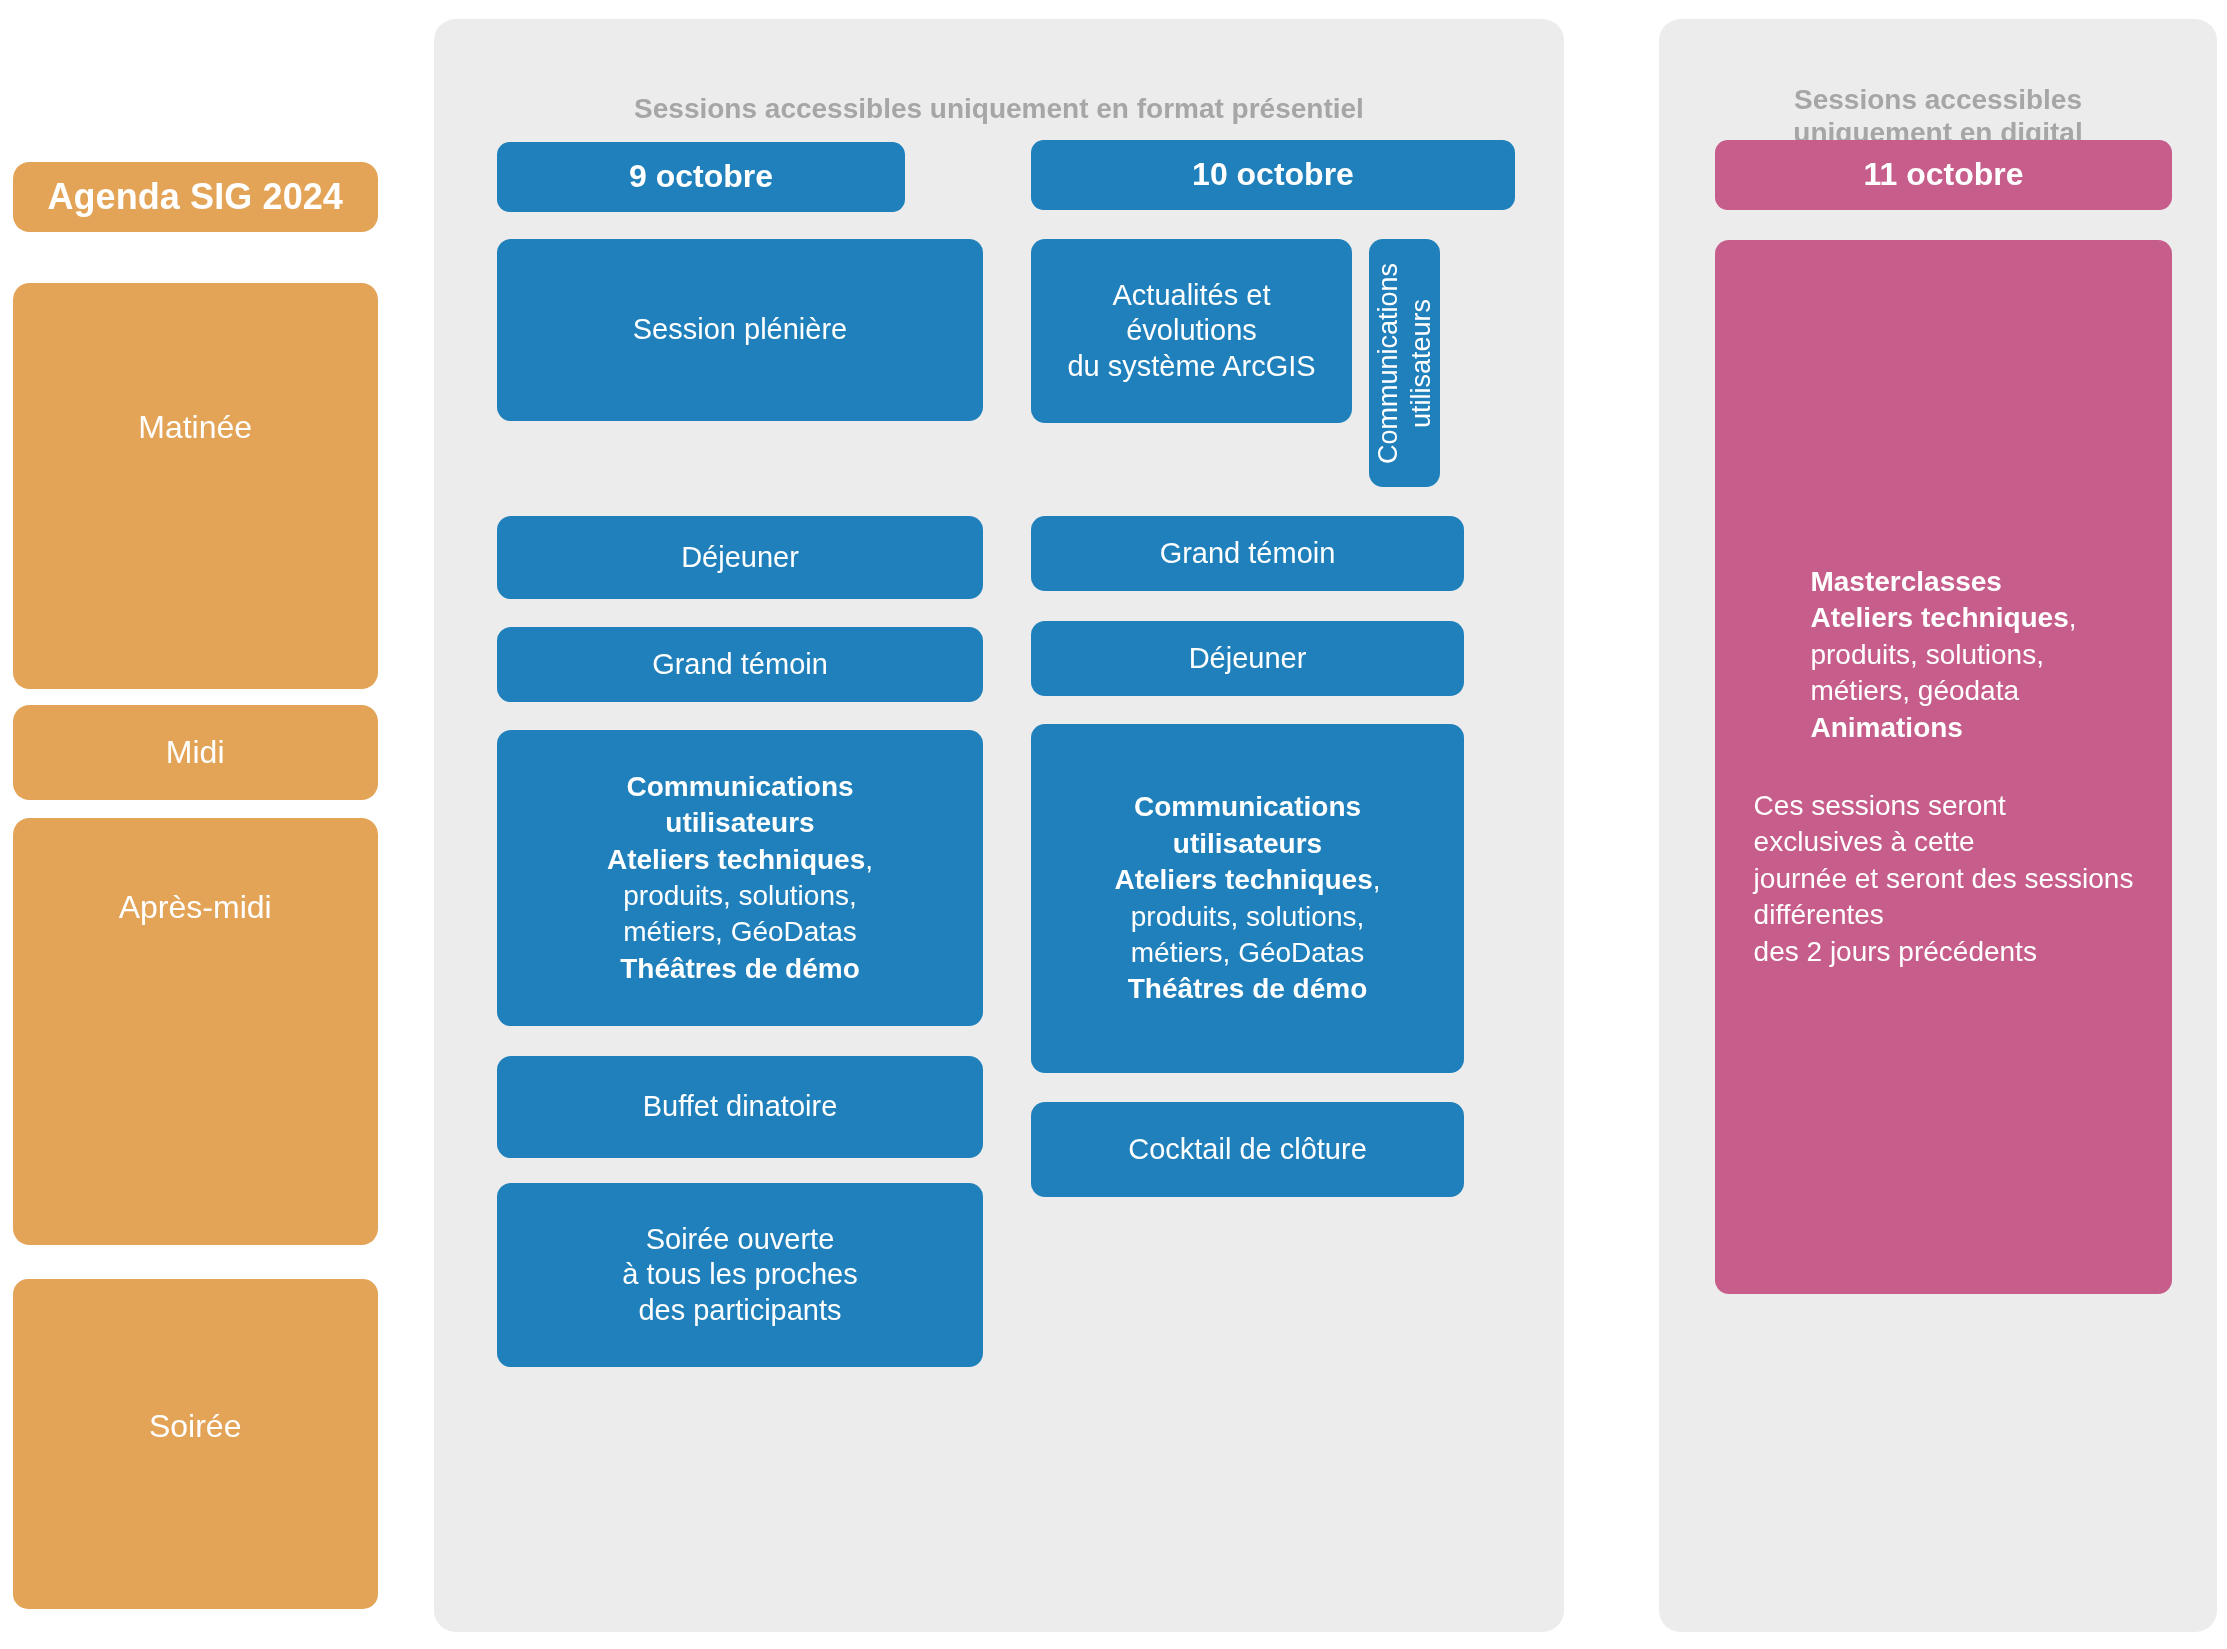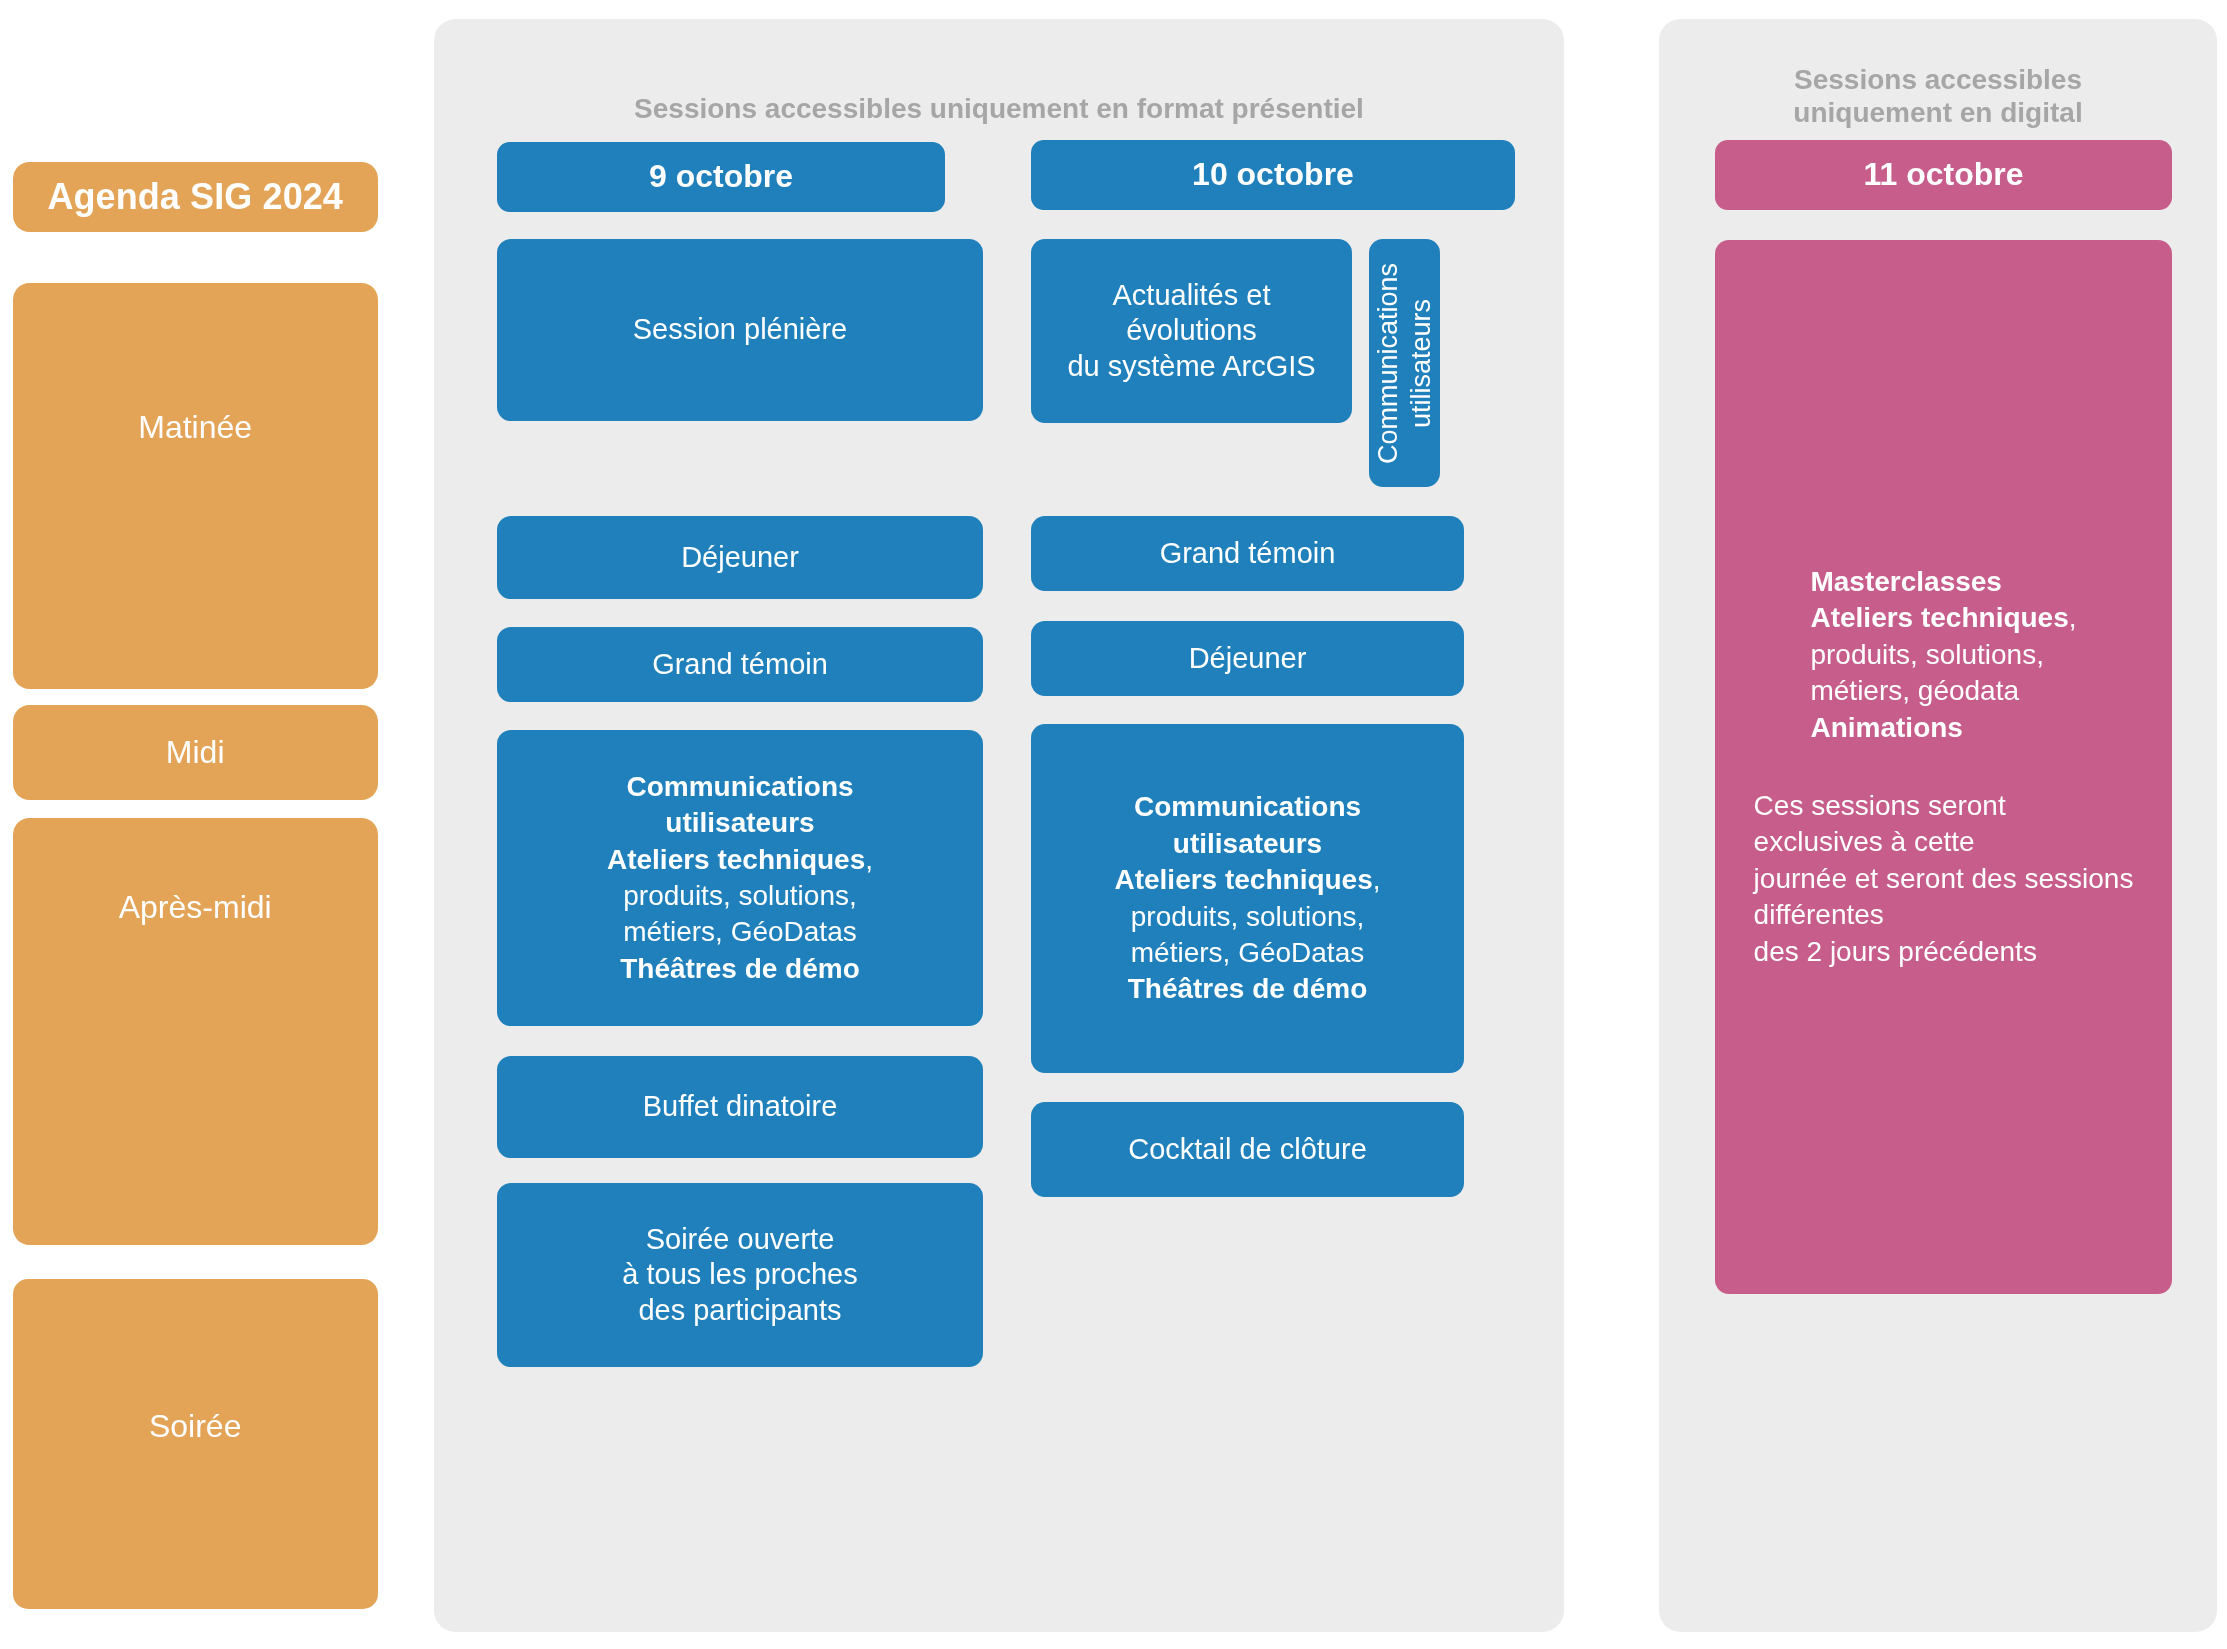--- a/index.html
+++ b/index.html
@@ -46,21 +46,21 @@
   .panel-digital{left:1659px;width:558px;height:1613px;}
 
   .panel-title{
     position:absolute;left:0;right:0;
     text-align:center;
     color:#a6a6a6;
     font-weight:bold;
     line-height:1.18;
   }
   .panel-presentiel .panel-title{top:73px;font-size:28px;}
-  .panel-digital .panel-title{top:44px;font-size:28px;}
+  .panel-digital .panel-title{top:64px;font-size:28px;}
 
   
   .daycol{position:absolute;top:0;}
   .daycol-9{left:63px;width:486px;}
   .daycol-10{left:597px;width:484px;}
 
   .card{
     position:absolute;
     background:#1f80bb;
     border-radius:14px;
@@ -141,21 +141,21 @@
       <span class="sb-label">Soirée</span>
     </div>
   </div>
 
   <div class="panel panel-presentiel">
 
     <div class="panel-title">Sessions accessibles uniquement en format présentiel</div>
 
     <div class="daycol daycol-9">
 
-      <div class="card head" style="left:0;top:123px;width:448px;height:70px;">
+      <div class="card head" style="left:0;top:123px;width:408px;height:70px;">
         <span>9 octobre</span>
       </div>
 
       <div class="card" style="left:0;top:220px;width:486px;height:182px;">
         <span>Session plénière</span>
       </div>
 
       <div class="card" style="left:0;top:497px;width:486px;height:83px;">
         <span>Déjeuner</span>
       </div>

